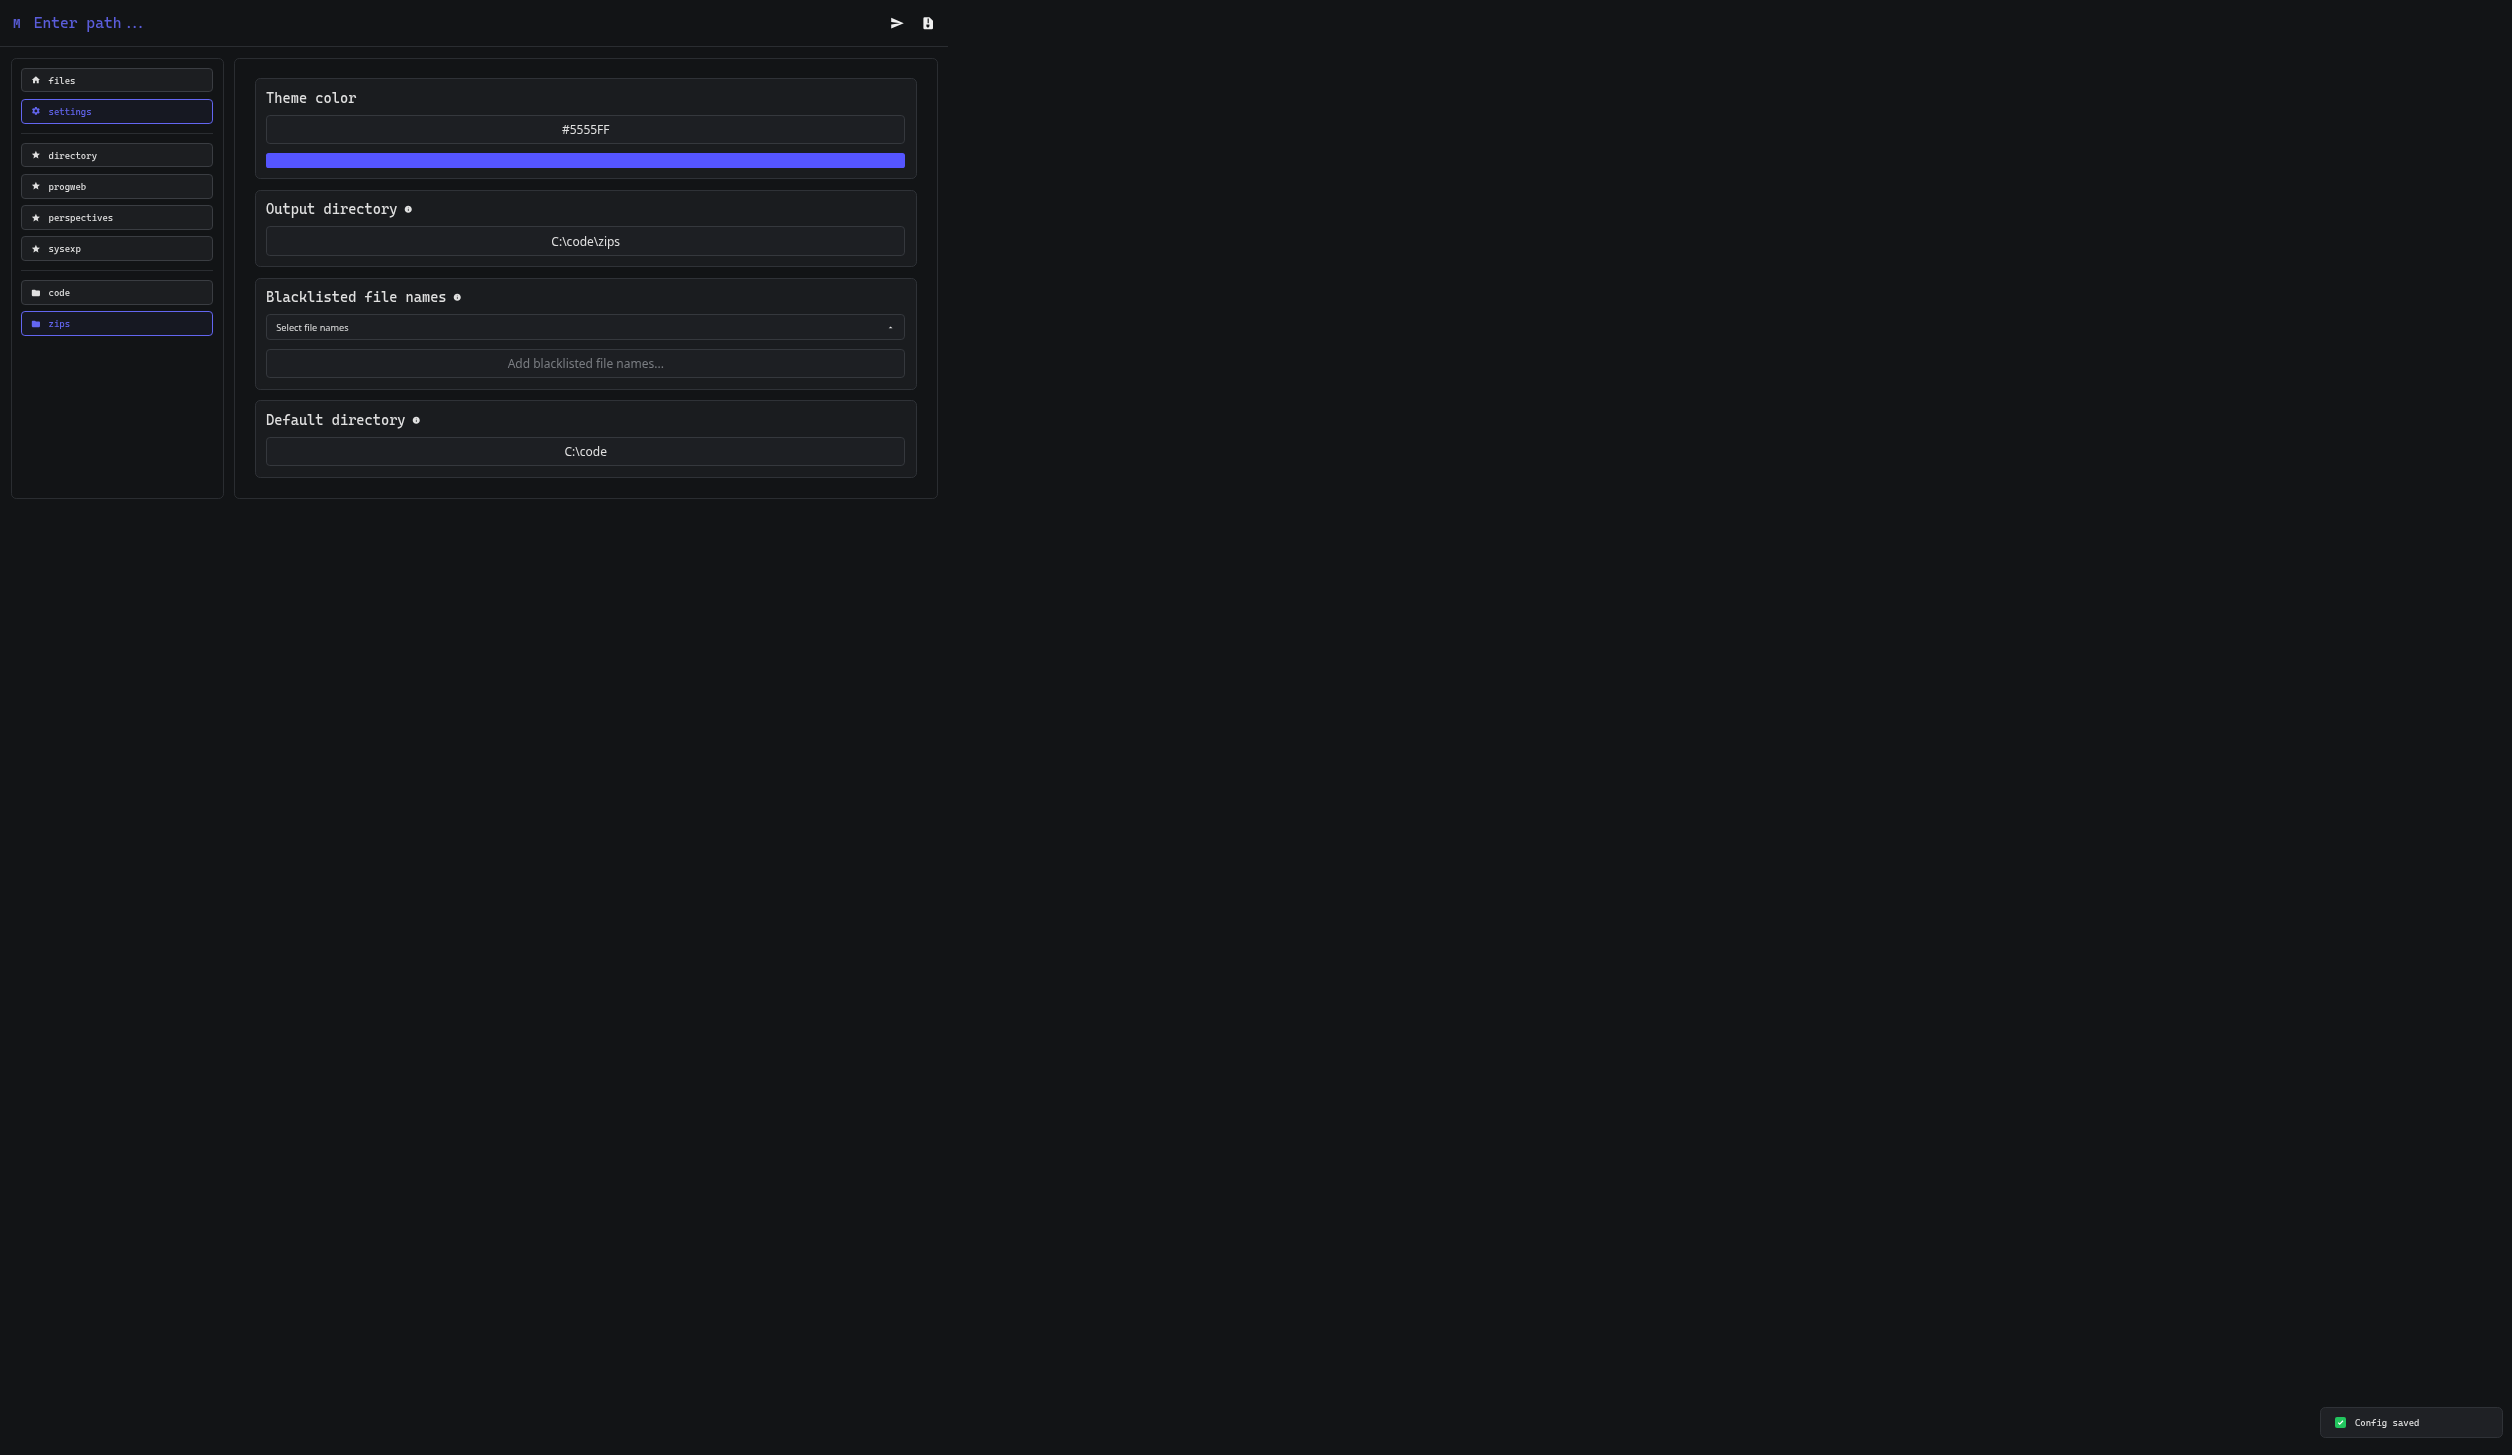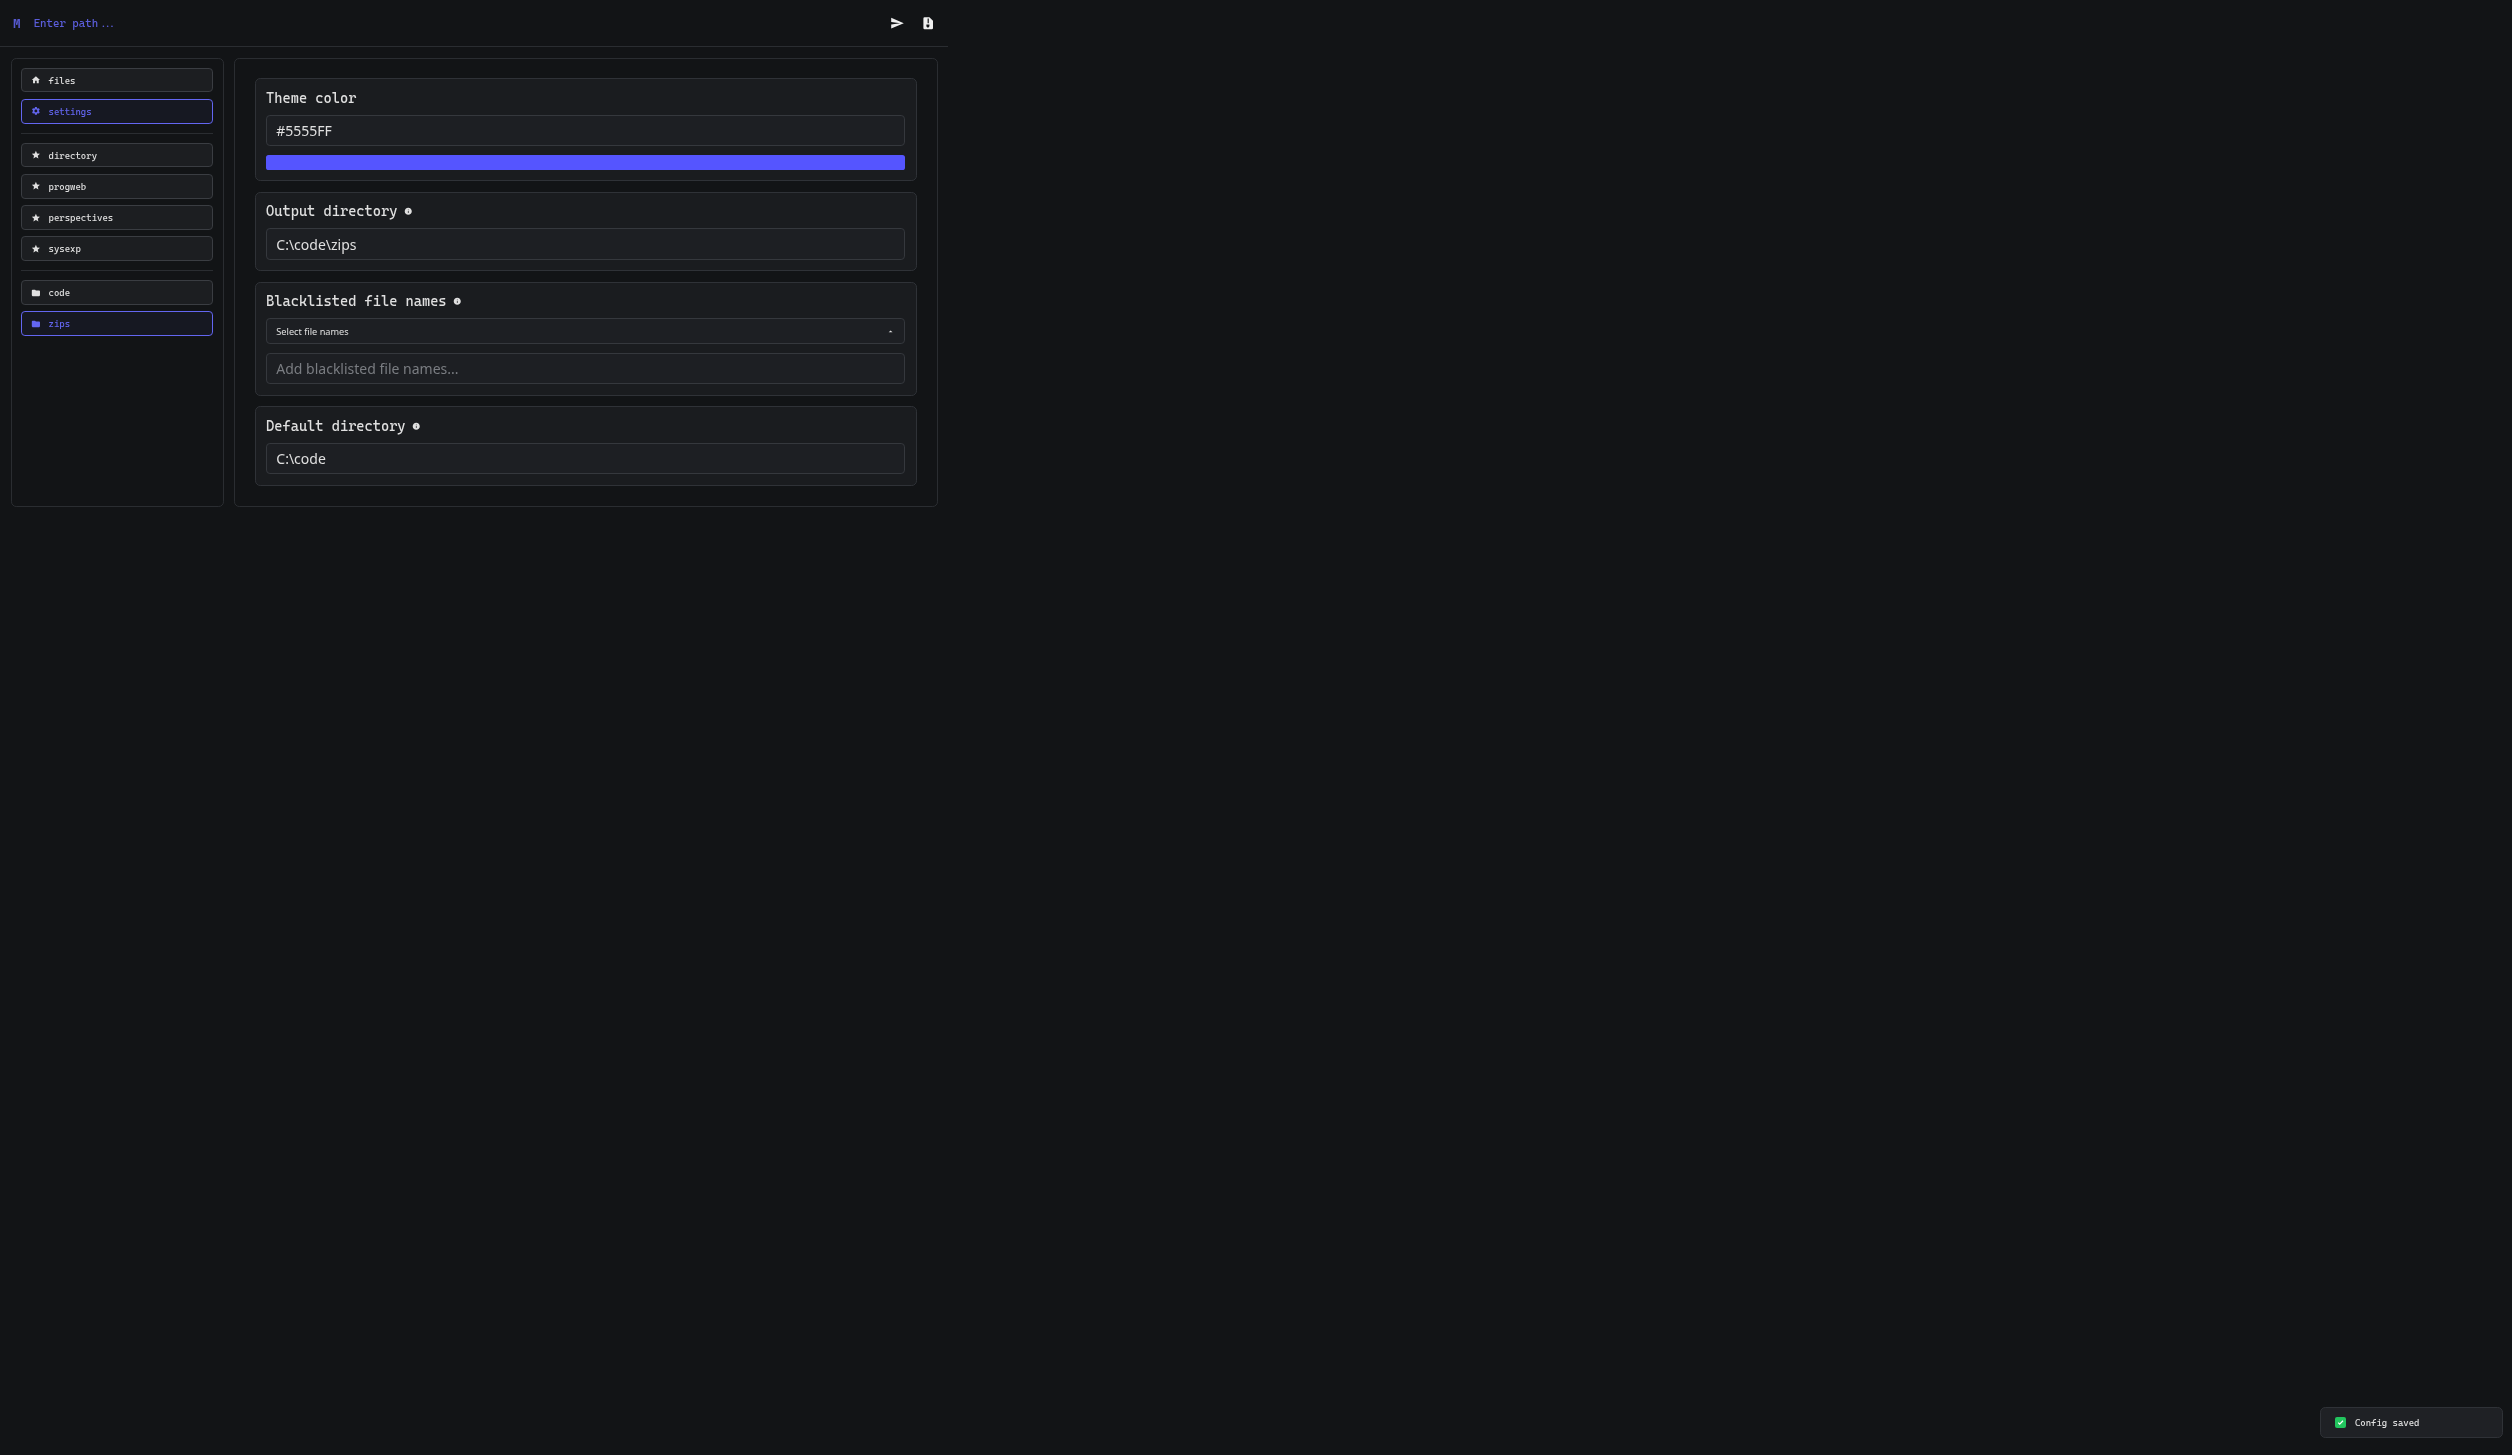--- a/index.html
+++ b/index.html
@@ -26,21 +26,21 @@
   font-weight: 700;
   opacity: 0.85;
 }
 .path-input {
   flex: 1;
   background: transparent;
   border: none;
   outline: none;
   color: #e0e0e0;
   font-family: inherit;
-  font-size: 11px;
+  font-size: 15px;
 }
 .path-input::placeholder { color: #6366f1; opacity: 0.9; }
 .topbar-actions { display: flex; gap: 16.4px; align-items: center; }
 .topbar-icon { width: 14.4px; height: 14.4px; color: #f0f0f0; cursor: pointer; }
 
 .layout { display: flex; gap: 10.5px; padding: 10.5px; }
 
 .sidebar {
   width: 213px;
   border: 0.7px solid #2a2d31;
@@ -109,22 +109,23 @@
   color: #e0e0e0;
 }
 .text-input {
   width: 100%;
   background: #1d1f23;
   border: 0.7px solid #35383d;
   border-radius: 3.9px;
   padding: 5.2px 9.2px;
   color: #e0e0e0;
   font-family: -apple-system, system-ui, sans-serif;
-  font-size: 14px;
+  font-size: 12px;
   outline: none;
+  text-align: center;
 }
 .text-input::placeholder { color: #7a7d82; font-family: -apple-system, system-ui, sans-serif; }
 .color-bar {
   height: 14.4px;
   border-radius: 2.6px;
   background: #5555FF;
 }
 .select-box {
   display: flex;
   align-items: center;

